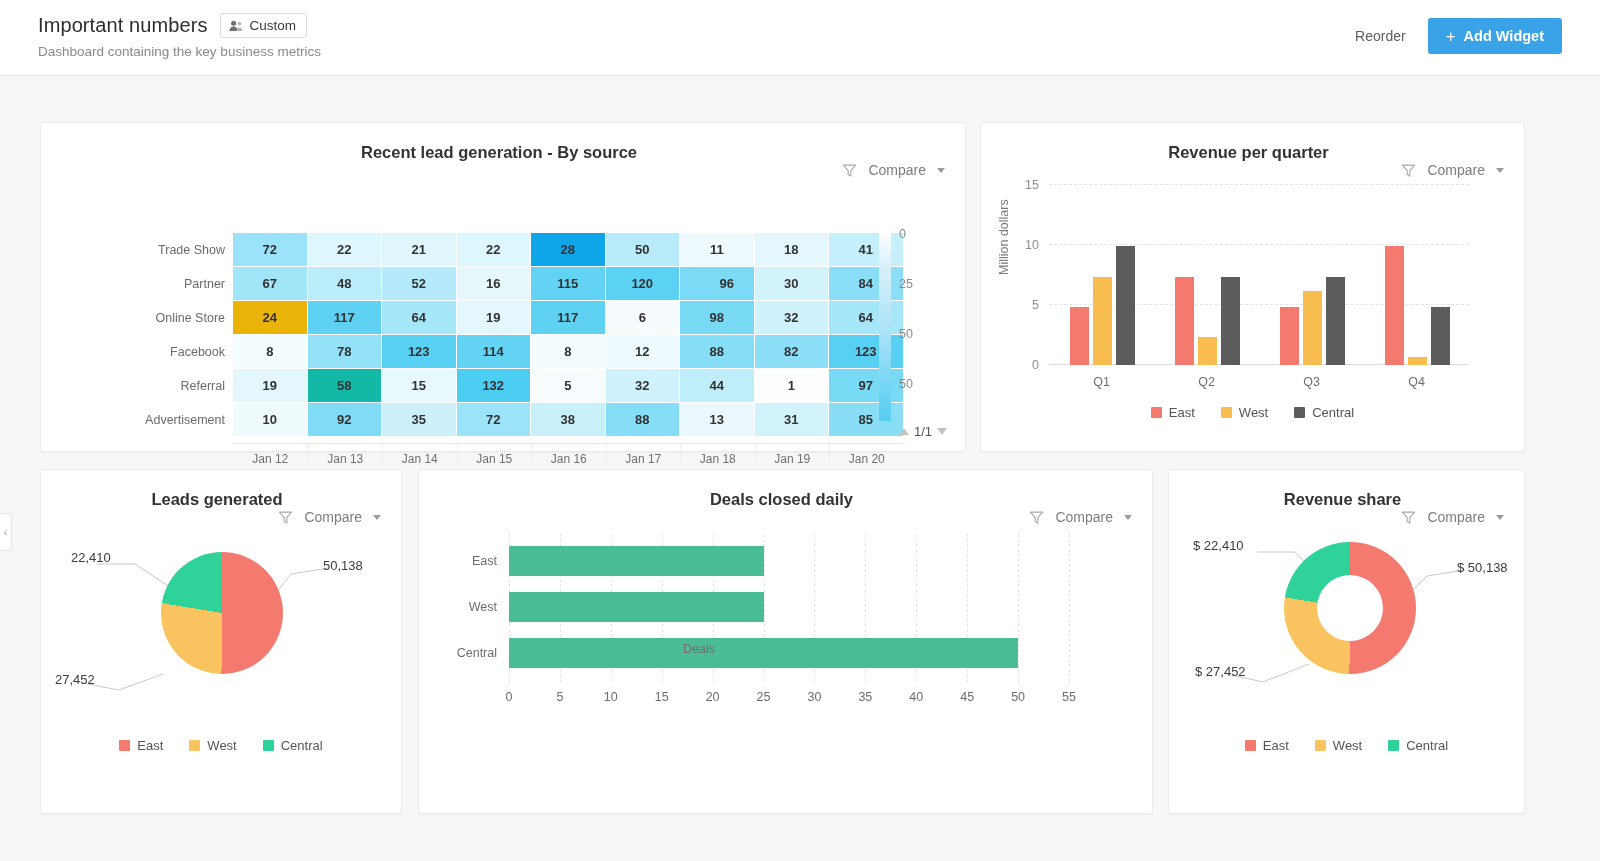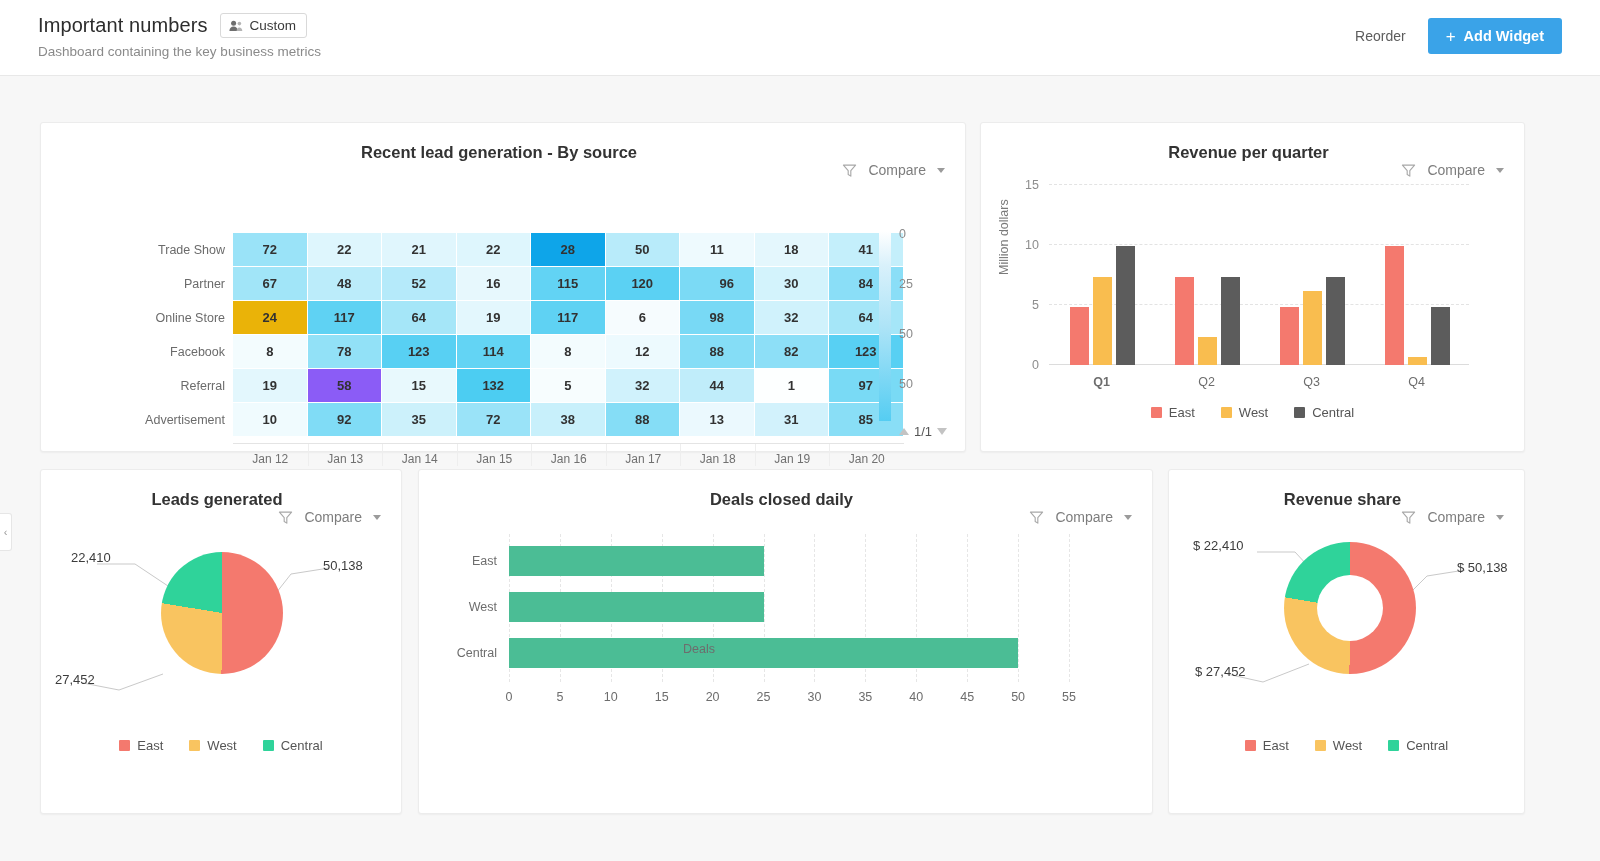--- a/index.html
+++ b/index.html
@@ -216,21 +216,21 @@
           <div class="hm-cell" style="background: rgb(88, 208, 243);">123</div>
           <div class="hm-cell" style="background: rgb(99, 212, 244);">114</div>
           <div class="hm-cell" style="background: rgb(243, 252, 254);">8</div>
           <div class="hm-cell" style="background: rgb(237, 250, 254);">12</div>
           <div class="hm-cell" style="background: rgb(133, 221, 246);">88</div>
           <div class="hm-cell" style="background: rgb(141, 223, 247);">82</div>
           <div class="hm-cell" style="background: rgb(88, 208, 243);">123</div>
         </div>
         <div class="hm-row">
           <div class="hm-cell" style="background: rgb(227, 247, 253);">19</div>
-          <div class="hm-cell" style="background: #8b5cf6;">58</div>
+          <div class="hm-cell" style="background: #14b8a6;">58</div>
           <div class="hm-cell" style="background: rgb(232, 249, 253);">15</div>
           <div class="hm-cell" style="background: rgb(76, 205, 242);">132</div>
           <div class="hm-cell" style="background: rgb(247, 253, 254);">5</div>
           <div class="hm-cell" style="background: rgb(208, 242, 252);">32</div>
           <div class="hm-cell" style="background: rgb(192, 237, 250);">44</div>
           <div class="hm-cell" style="background: rgb(253, 255, 255);">1</div>
           <div class="hm-cell" style="background: rgb(121, 218, 245);">97</div>
         </div>
         <div class="hm-row">
           <div class="hm-cell" style="background: rgb(240, 251, 254);">10</div>
@@ -294,21 +294,21 @@
           <span class="q-ylab">10</span>
         </div>
         <div class="q-grid" style="bottom: 180px;">
           <span class="q-ylab">15</span>
         </div>
         <div class="q-group" style="left: 20.5px;">
           <div class="q-bar" style="height: 57.6px; background: rgb(244, 121, 110);"></div>
           <div class="q-bar" style="height: 87.6px; background: rgb(249, 189, 79);"></div>
           <div class="q-bar" style="height: 118.8px; background: rgb(92, 92, 92);"></div>
         </div>
-        <span class="q-xlab" style="left: 52.5px; font-weight: bold;">Q1</span>
+        <span class="q-xlab" style="left: 52.5px;">Q1</span>
         <div class="q-group" style="left: 125.5px;">
           <div class="q-bar" style="height: 87.6px; background: rgb(244, 121, 110);"></div>
           <div class="q-bar" style="height: 27.6px; background: rgb(249, 189, 79);"></div>
           <div class="q-bar" style="height: 87.6px; background: rgb(92, 92, 92);"></div>
         </div>
         <span class="q-xlab" style="left: 157.5px;">Q2</span>
         <div class="q-group" style="left: 230.5px;">
           <div class="q-bar" style="height: 57.6px; background: rgb(244, 121, 110);"></div>
           <div class="q-bar" style="height: 74.4px; background: rgb(249, 189, 79);"></div>
           <div class="q-bar" style="height: 87.6px; background: rgb(92, 92, 92);"></div>

